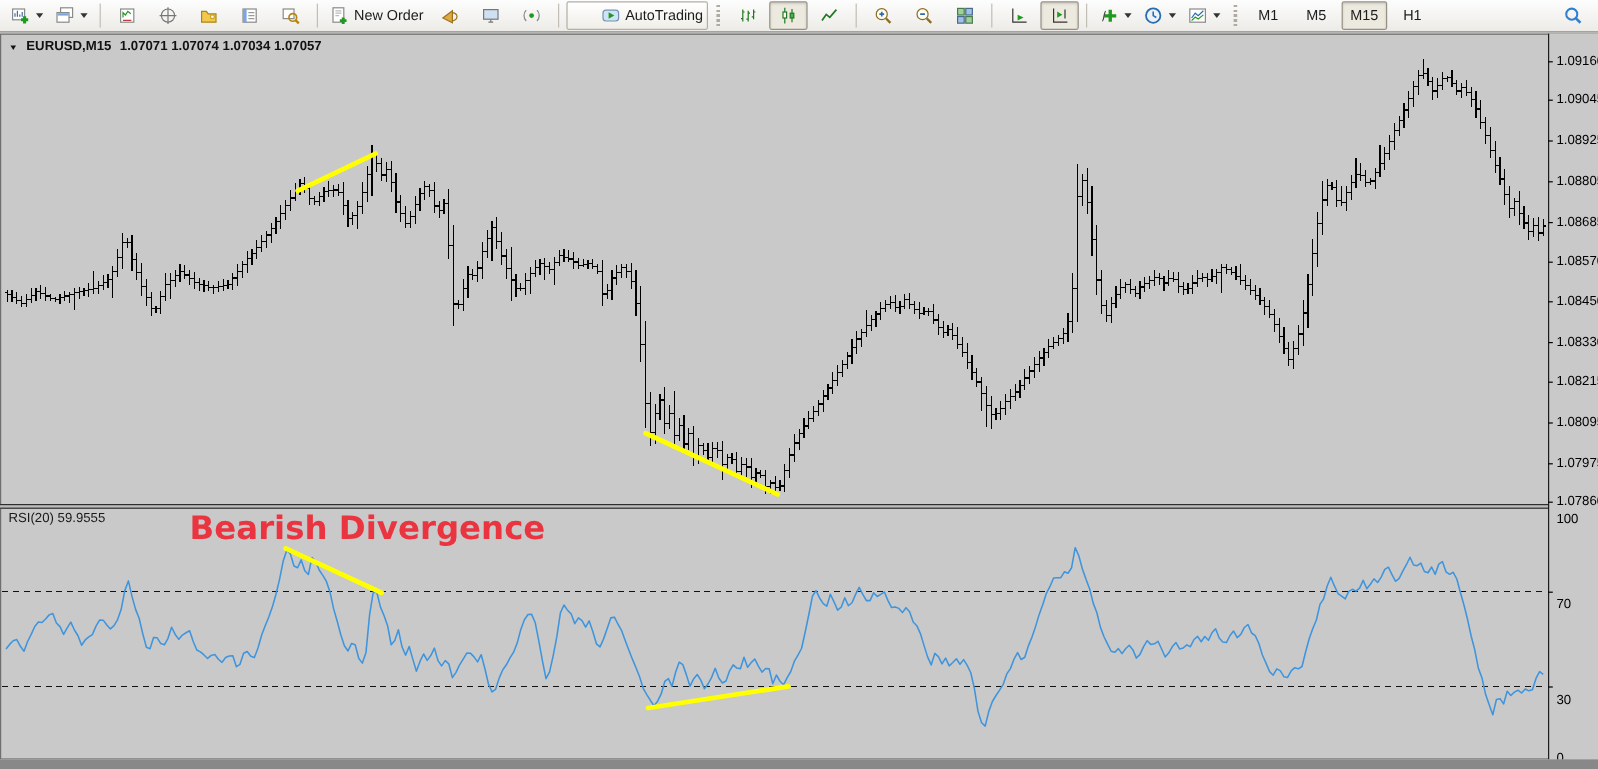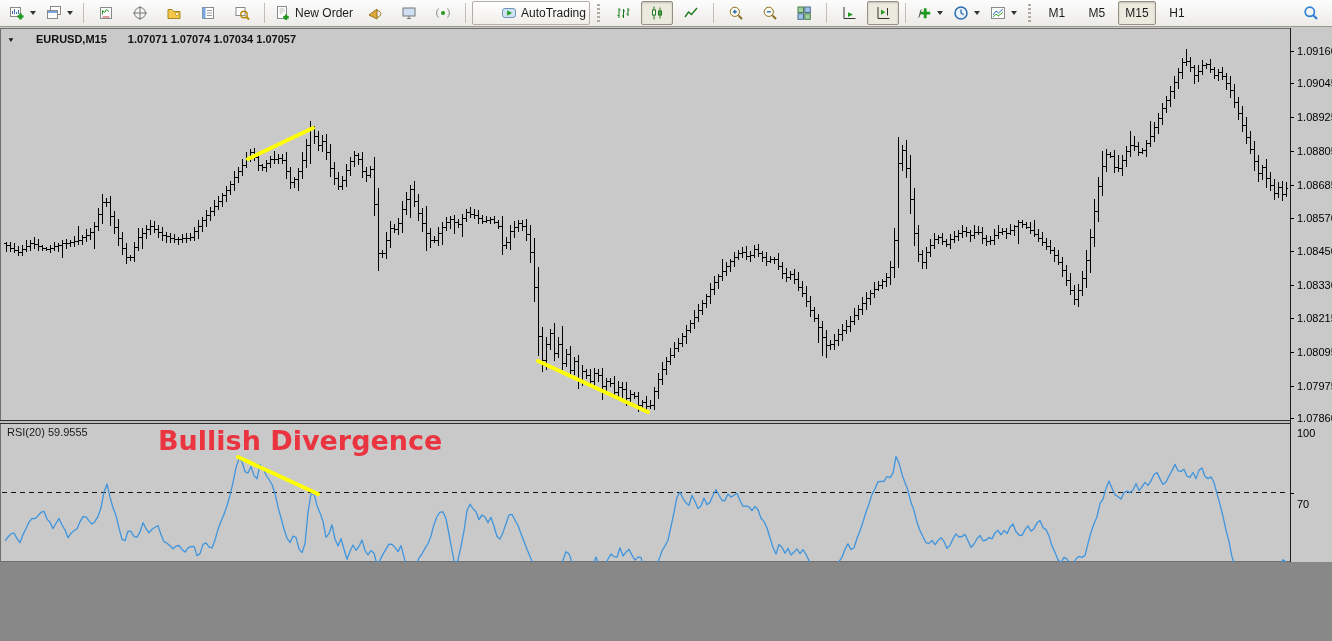--- a/index.html
+++ b/index.html
@@ -1,16 +1,16 @@
 <!DOCTYPE html>
 <html><head>
 <meta charset="utf-8">
 <style>
   html,body{margin:0;padding:0;background:#888;}
-  #app{position:relative;width:1332px;height:562px;background:#c9c9c9;overflow:hidden;
+  #app{position:relative;width:1332px;height:633px;background:#c9c9c9;overflow:hidden;
        font-family:"Liberation Sans",sans-serif;}
   
   .toolbar{position:absolute;top:0;left:0;right:0;height:27px;
     background:linear-gradient(#fdfdfd,#ecebe7);border-bottom:1px solid #9d9890;
     display:flex;align-items:center;padding:0 5px;gap:2px;box-sizing:border-box;}
   .tb-btn{height:22px;min-width:24px;display:flex;align-items:center;justify-content:center;
     gap:4px;padding:0 3px;border:1px solid transparent;border-radius:2px;cursor:default;}
   .tb-btn .lbl{font-size:12px;color:#1c1c1c;white-space:nowrap;}
   .tb-btn.pressed{border-color:#968f84;background:#eceadf;box-shadow:inset 0 1px 2px rgba(0,0,0,.18);}
   .tb-btn.framed{border-color:#b4aea4;background:linear-gradient(#ffffff,#f0eee8);padding-left:28px;}
@@ -18,21 +18,21 @@
     border-top:4px solid #333;margin-left:1px;}
   .tb-sep{width:1px;height:20px;background:#c3beb5;margin:0 4px;}
   .tb-grip{width:3px;height:18px;margin:0 5px;
     background:repeating-linear-gradient(to bottom,#b0aba2 0 2px,transparent 2px 4px);}
   .tb-spacer{flex:1;}
   .tf-btn{font-size:11px;color:#333;min-width:30px;}
   
   .chart-window{position:absolute;top:28px;left:0;right:0;bottom:0;background:#c9c9c9;
     outline:1px solid #6f6f6f;outline-offset:-1px;}
   .chart-title{position:absolute;top:5px;left:7px;font-size:11px;font-weight:bold;color:#111;
-    display:flex;align-items:center;gap:21px;z-index:5;}
+    display:flex;align-items:center;gap:7px;z-index:5;}
   .chart-title .dd{font-size:8px;transform:scaleY(.8);}
   .pane-splitter{position:absolute;left:0;width:1290px;top:392px;height:4px;box-sizing:border-box;
     border-top:1px solid #2e2e2e;border-bottom:1px solid #2e2e2e;background:#bdbdbd;z-index:4;}
   .axis-col{position:absolute;left:1290px;top:0;bottom:0;width:42px;border-left:1px solid #1c1c1c;
     background:#c9c9c9;z-index:3;}
   .axis-label{position:absolute;left:1297px;font-size:11px;color:#000;white-space:nowrap;z-index:4;}
   .axis-tick{position:absolute;left:1290px;width:4px;height:1px;background:#000;z-index:4;}
   .rsi-label{position:absolute;top:398px;left:7px;font-size:11px;color:#1a1a1a;z-index:5;}
   .ann{position:absolute;font-family:"DejaVu Sans",sans-serif;font-weight:bold;font-size:27px;
     white-space:nowrap;z-index:6;}
@@ -285,15 +285,15 @@
         <div class="axis-label" style="top: 399px; color: rgb(0, 0, 0);">100</div>
         <div class="axis-tick" style="top: 465px;"></div>
         <div class="axis-label" style="top: 470px; color: rgb(0, 0, 0);">70</div>
         <div class="axis-tick" style="top: 544px;"></div>
         <div class="axis-label" style="top: 538px; color: rgb(0, 0, 0); margin-top: 12px;">30</div>
         <div class="axis-label" style="top: 598px; color: rgb(0, 0, 0);">0</div>
       </div>
 
     <div class="rsi-label">RSI(20) 59.9555</div>
 
-    <div class="ann" id="ann-bearish" style="color: rgb(234, 52, 64);">Bullish Divergence</div>
+    <div class="ann" id="ann-bearish" style="color: rgb(234, 52, 64);">Bearish Divergence</div>
   </div>
 </div>
 
 </body></html>

